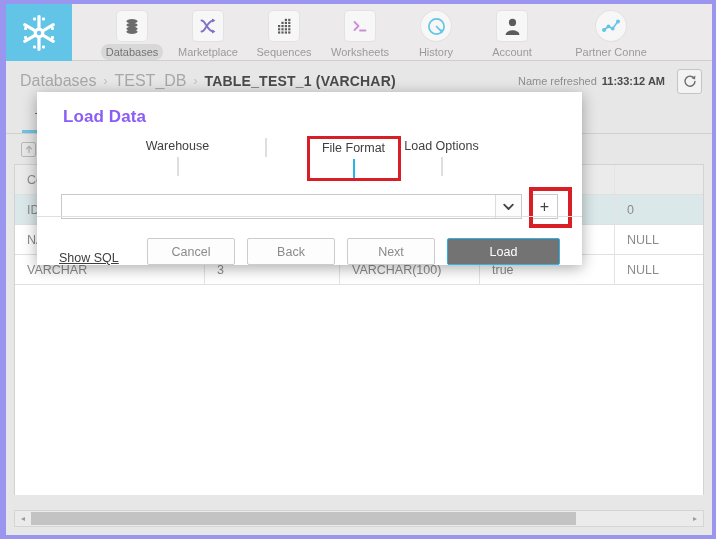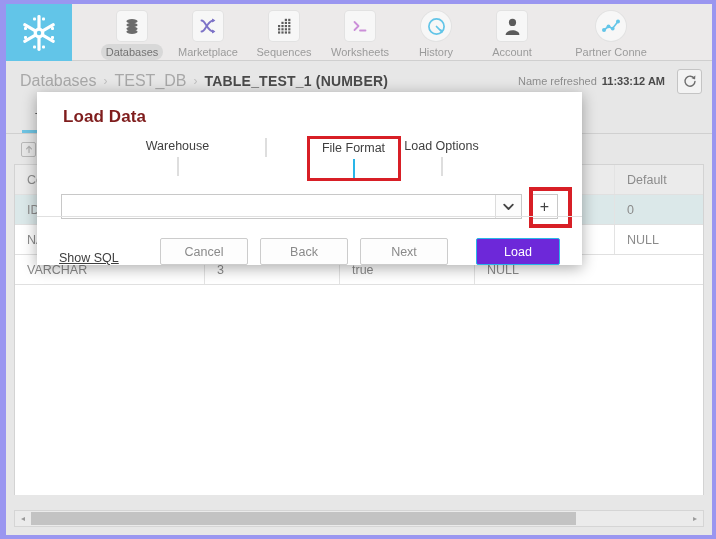--- a/index.html
+++ b/index.html
@@ -117,21 +117,21 @@
   .harrow { width: 16px; text-align: center; font-size: 8px; color: #9a9a9a; flex: 0 0 16px; }
   .hthumb { height: 13px; background: #c3c3c3; width: 545px; }
 
   
   .modal-wrap { position: absolute; top: 0; left: 0; right: 0; bottom: 0; }
   .modal {
     position: absolute; left: 31px; top: 88px; width: 545px; height: 173px;
     background: #ffffff;
     box-shadow: 0 3px 14px rgba(0,0,0,.33);
   }
-  .modal-title { font-size: 17px; font-weight: bold; color: #7f1d1d;
+  .modal-title { font-size: 17px; font-weight: bold; color: #8b5cf6;
     padding: 15px 0 0 26px; letter-spacing: .1px; }
   .wiztabs { display: flex; justify-content: center; margin-top: 12px; padding: 0 24px; }
   .wiztab { width: 88px; text-align: center; cursor: pointer; position: relative; }
   .wiztab-label { font-size: 12.5px; color: #3f3f3f; display: block; padding-bottom: 5px; }
   .wiztab-bar { height: 6px; background: #ebebeb; border: 1px solid #dedede; }
   .wiztab.active .wiztab-bar { background: #29b5e8; border-color: #29b5e8; }
   .wiztab.highlight { outline: 3px solid #d81f26; outline-offset: 0px; }
   .wiztab.highlight .wiztab-label { padding-top: 2px; }
 
   .modal-body { margin-top: 16px; padding: 0 24px; position: relative; }
@@ -147,21 +147,21 @@
   .plus-highlight { position: absolute; right: 10px; top: -7px; width: 43px; height: 41px;
     border: 4px solid #d81f26; pointer-events: none; }
 
   .modal-footer { position: absolute; left: 0; right: 0; bottom: 0; height: 49px;
     border-top: 1px solid #e0e0e0; display: flex; align-items: flex-end; padding: 0 22px; gap: 26px; }
   .showsql { font-size: 12.5px; color: #3e3e3e; text-decoration: underline; cursor: pointer; }
   .footbtns { margin-left: auto; display: flex; gap: 12px; }
   .btn { width: 88px; height: 27px; border: 1px solid #cccccc; background: #fdfdfd;
     font-size: 12.5px; color: #8a8a8a; display: flex; align-items: center;
     justify-content: center; cursor: pointer; border-radius: 2px; }
-  .btn.primary { background: #6d28d9; border-color: #29b5e8; color: #ffffff; width: 84px; margin-left: 16px; }
+  .btn.primary { background: #737373; border-color: #29b5e8; color: #ffffff; width: 113px; }
 </style>
 </head>
 <body>
 
 <div id="page">
 <div id="viewport">
 
   <div class="topnav">
     <div class="logo-tile">
       <svg class="snowflake" viewBox="0 0 40 40">
@@ -298,21 +298,21 @@
       </div>
 
     </div>
   </div>
 
   <div class="crumbbar">
     <span class="crumb">Databases</span>
     <span class="crumb sep">›</span>
     <span class="crumb">TEST_DB</span>
     <span class="crumb sep">›</span>
-    <span class="crumb cur">TABLE_TEST_1 (NUMBER)</span>
+    <span class="crumb cur">TABLE_TEST_1 (VARCHAR)</span>
     <span class="crumb-right">
       <span class="refreshtxt">Name refreshed</span>
       <span class="refreshtime">11:33:12 AM</span>
       <span class="refreshbtn">
         <svg width="14" height="14" viewBox="0 0 14 14">
           <path d="M11.3 4.6 A5 5 0 1 0 12 7.4" fill="none" stroke="#6d6d6d" stroke-width="1.4" stroke-linecap="round"></path>
           <path d="M12.4 1.4 L12.1 5.3 L8.6 4.2 Z" fill="#6d6d6d"></path>
         </svg>
       </span>
     </span>
@@ -341,21 +341,20 @@
 
     <div class="grid">
       <div class="grow ghead">
         <div class="gcell c0">Column Name</div>
         <div class="gcell c1">
           <span>Ordinal</span>
           <span class="sortarrow">▲</span>
         </div>
         <div class="gcell c2">Type</div>
         <div class="gcell c3">Nullable</div>
-        <div class="gcell c4">Default</div>
       </div>
 
       <div class="grow sel">
         <div class="gcell c0">ID</div>
         <div class="gcell c1">1</div>
         <div class="gcell c2">NUMBER(10,0)</div>
         <div class="gcell c3">false</div>
         <div class="gcell c4">0</div>
       </div>
 
@@ -363,20 +362,21 @@
         <div class="gcell c0">NAME</div>
         <div class="gcell c1">2</div>
         <div class="gcell c2">VARCHAR(50)</div>
         <div class="gcell c3">true</div>
         <div class="gcell c4">NULL</div>
       </div>
 
       <div class="grow">
         <div class="gcell c0">VARCHAR</div>
         <div class="gcell c1">3</div>
+        <div class="gcell c2">VARCHAR(100)</div>
         <div class="gcell c3">true</div>
         <div class="gcell c4">NULL</div>
       </div>
     </div>
 
     <div class="hscroll">
       <span class="harrow">◂</span>
       <span class="hthumb"></span>
       <span class="harrow" style="margin-left:auto">▸</span>
     </div>

